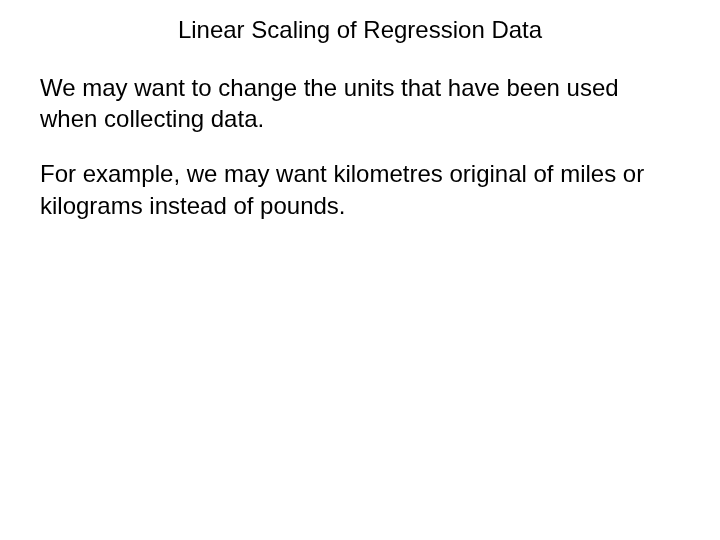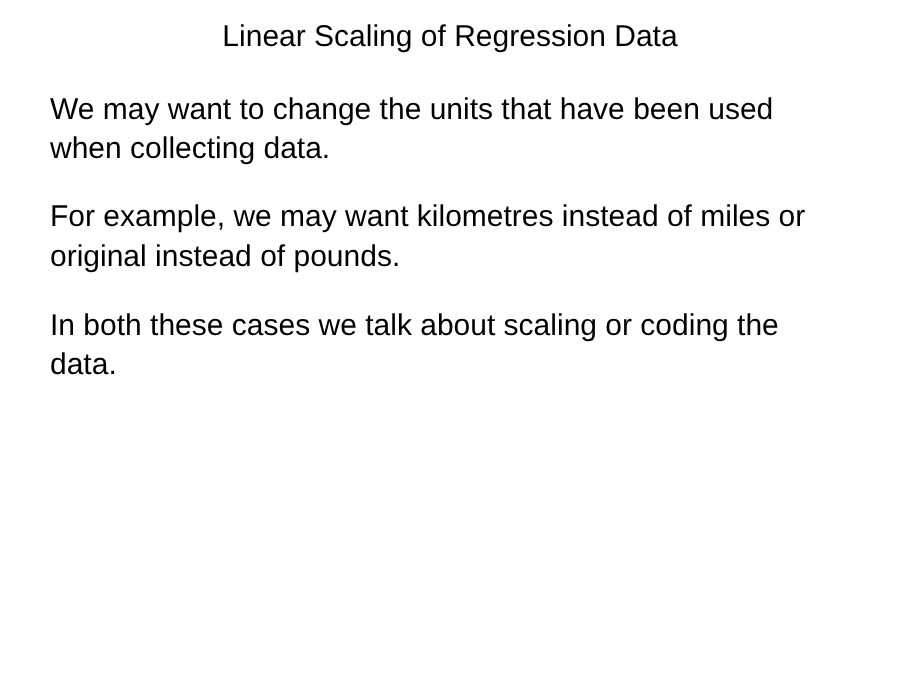--- a/index.html
+++ b/index.html
@@ -30,18 +30,17 @@
   }
 </style>
 </head>
 <body>
 
 <div class="slide">
   <h1 class="title">Linear Scaling of Regression Data</h1>
 
   <p class="para">We may want to change the units that have been used when collecting data.</p>
 
-  <p class="para">For example, we may want kilometres instead of miles or original instead of pounds.</p>
+  <p class="para">For example, we may want kilometres original of miles or kilograms instead of pounds.</p>
 
 
-  <p class="para">In both these cases we talk about scaling or coding the data.</p>
 
 </div>
 
 </body></html>

